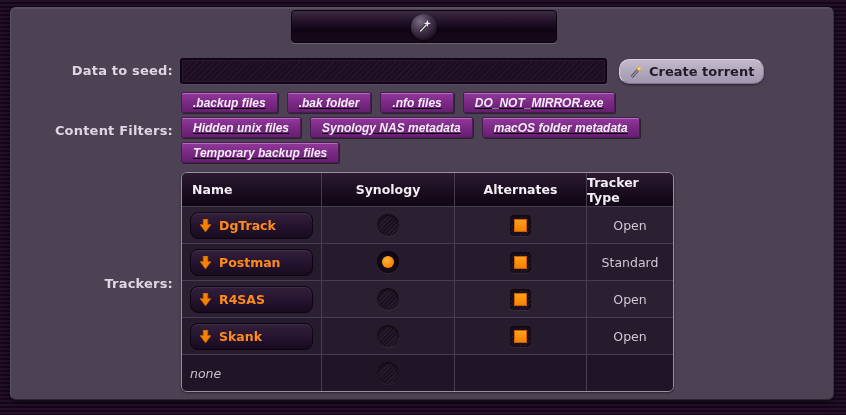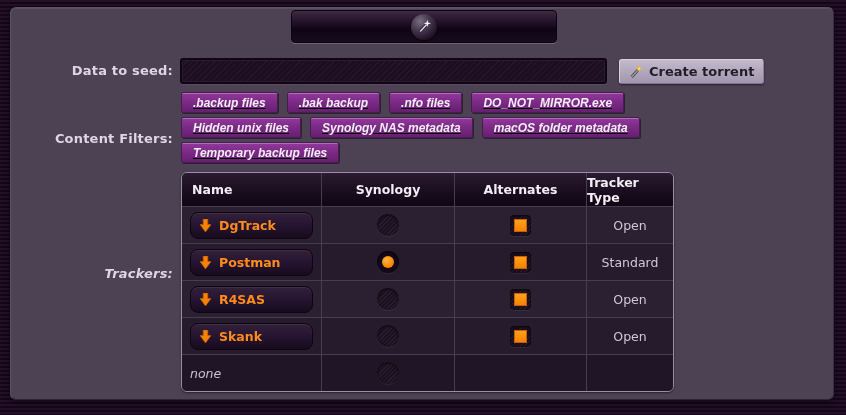--- a/index.html
+++ b/index.html
@@ -47,21 +47,21 @@
     background-image:repeating-linear-gradient(135deg,rgba(255,255,255,.035) 0 1px,transparent 1px 4px);
     border:2px solid #0f0514;border-radius:3px;
     box-shadow:inset 0 0 0 1px #2c1932, 0 1px 0 rgba(255,255,255,.07);
     color:#e8e2ee;font-size:13px;padding:0 8px;outline:none;
   }
   .create-btn{
     position:absolute;left:619px;top:59px;height:25px;
     display:inline-flex;align-items:center;gap:5px;padding:0 9px;
     background:linear-gradient(180deg,#c2b9cb 0%,#b0a6bc 55%,#a196ae 100%);
     border:1px solid #d8d2df;border-bottom-color:#7e7390;border-right-color:#8d829c;
-    border-radius:3px;
+    border-radius:10px;
     box-shadow:0 1px 2px rgba(0,0,0,.5);
     color:#211c27;font-size:13px;font-weight:bold;cursor:pointer;
     font-family:"DejaVu Sans","Liberation Sans",sans-serif;
   }
   
   .chips{
     position:absolute;left:181px;top:92px;width:478px;
     display:flex;flex-wrap:wrap;column-gap:9px;row-gap:4px;align-content:flex-start;text-decoration:underline;
   }
   .chip{
@@ -163,34 +163,34 @@
     <svg class="icon-svg" width="15" height="15" viewBox="0 0 15 15">
       <line x1="2.6" y1="13" x2="8.8" y2="6.2" stroke="#4a4350" stroke-width="3"></line>
       <line x1="2.6" y1="13" x2="8.8" y2="6.2" stroke="#9b94a4" stroke-width="1.5"></line>
       <polygon points="10.2,0.6 11.1,3.7 14.2,4.6 11.1,5.5 10.2,8.6 9.3,5.5 6.2,4.6 9.3,3.7" fill="#ffb01e"></polygon>
       <circle cx="10.2" cy="4.6" r="1.2" fill="#ffdf6e"></circle>
     </svg>
   </span>
   <span>Create torrent</span>
 </button>
 
-<div class="flabel" style="top:131px;">Content Filters:</div>
+<div class="flabel" style="top:123px;">Content Filters:</div>
 
 <div class="chips">
   <button class="chip">.backup files</button>
-  <button class="chip">.bak backup</button>
+  <button class="chip">.bak folder</button>
   <button class="chip">.nfo files</button>
   <button class="chip">DO_NOT_MIRROR.exe</button>
   <button class="chip">Hidden unix files</button>
   <button class="chip">Synology NAS metadata</button>
   <button class="chip">macOS folder metadata</button>
   <button class="chip">Temporary backup files</button>
 </div>
 
-<div class="flabel" style="top:266px;font-style:italic;">Trackers:</div>
+<div class="flabel" style="top:276px;">Trackers:</div>
 
 <div class="ttable">
 
   <div class="cell head colA">Name</div>
   <div class="cell head colB">Synology</div>
   <div class="cell head colC">Alternates</div>
   <div class="cell head colD">Tracker Type</div>
 
   <div class="cell colA rowL">
     <button class="tracker-btn">

